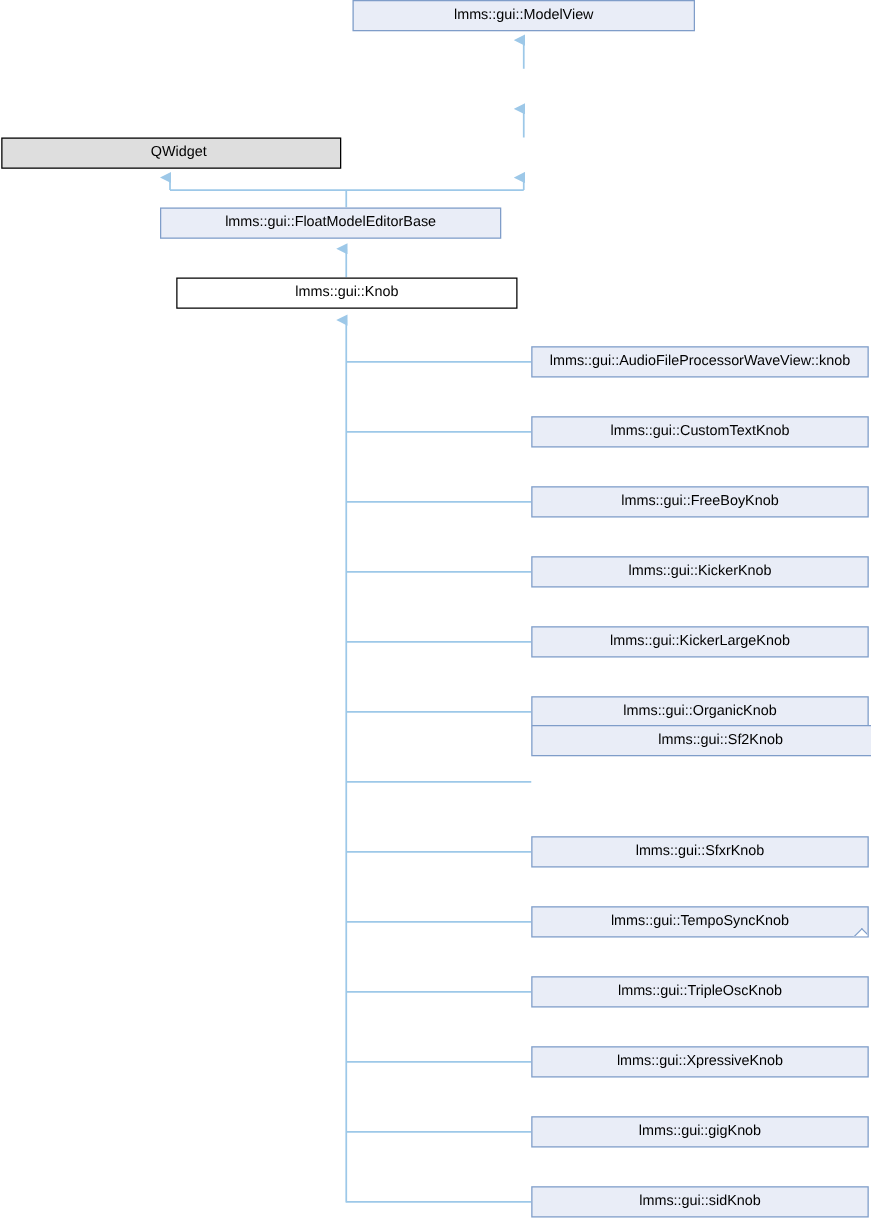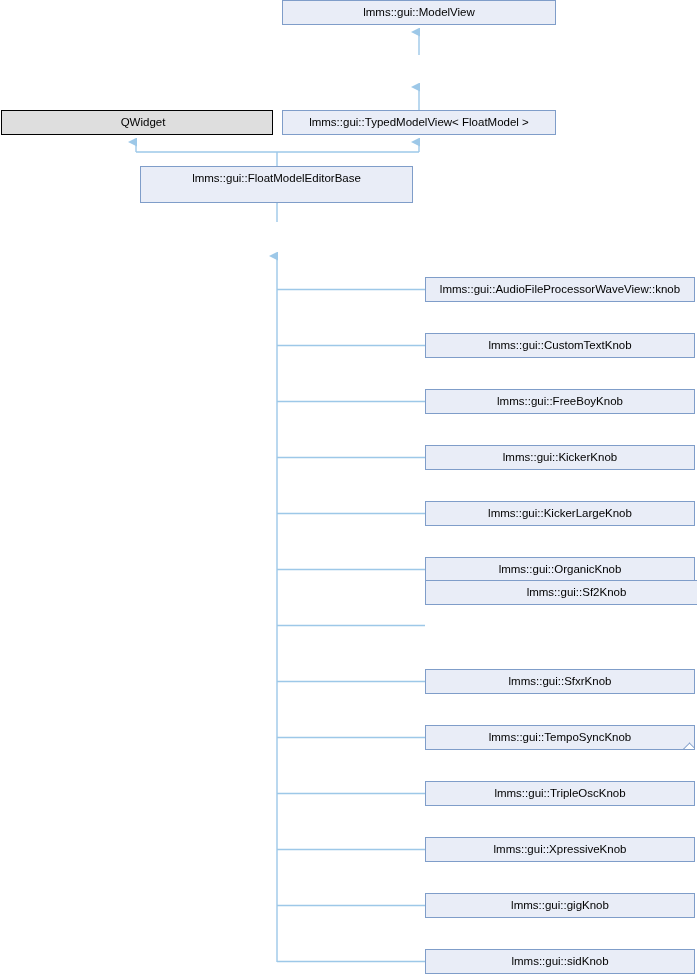--- a/index.html
+++ b/index.html
@@ -103,24 +103,24 @@
         <line x1="277" y1="905.5" x2="425" y2="905.5"></line>
         <line x1="277" y1="961.5" x2="425" y2="961.5"></line>
       </g>
   </svg>
 
   <div class="node" style="left:282px;top:0px;width:274px;height:25px;">lmms::gui::ModelView</div>
 
 
   <div class="node ext" style="left:1px;top:110px;width:272px;height:25px;">QWidget</div>
 
-  <div class="node" style="left:282px;top:110px;width:274px;height:25px;">lmms::gui::TypedModelView&lt; FloatModel &gt;</div>
 
-  <div class="node" style="left:140px;top:166px;width:273px;height:37px;">lmms::gui::FloatModelEditorBase</div>
+  <div class="node" style="left:128px;top:166px;width:273px;height:25px;">lmms::gui::FloatModelEditorBase</div>
 
+  <div class="node current" style="left:141px;top:222px;width:273px;height:25px;">lmms::gui::Knob</div>
 
   <div id="derived-nodes">
       <div class="node" style="left: 425px; top: 277px; width: 270px; height: 25px;">lmms::gui::AudioFileProcessorWaveView::knob</div>
       <div class="node" style="left: 425px; top: 333px; width: 270px; height: 25px;">lmms::gui::CustomTextKnob</div>
       <div class="node" style="left: 425px; top: 389px; width: 270px; height: 25px;">lmms::gui::FreeBoyKnob</div>
       <div class="node" style="left: 425px; top: 445px; width: 270px; height: 25px;">lmms::gui::KickerKnob</div>
       <div class="node" style="left: 425px; top: 501px; width: 270px; height: 25px;">lmms::gui::KickerLargeKnob</div>
       <div class="node" style="left: 425px; top: 557px; width: 270px; height: 25px;">lmms::gui::OrganicKnob</div>
       <div class="node" style="left: 425px; top: 580px; width: 303px; height: 25px; text-align: center;">lmms::gui::Sf2Knob</div>
       <div class="node" style="left: 425px; top: 669px; width: 270px; height: 25px;">lmms::gui::SfxrKnob</div>

